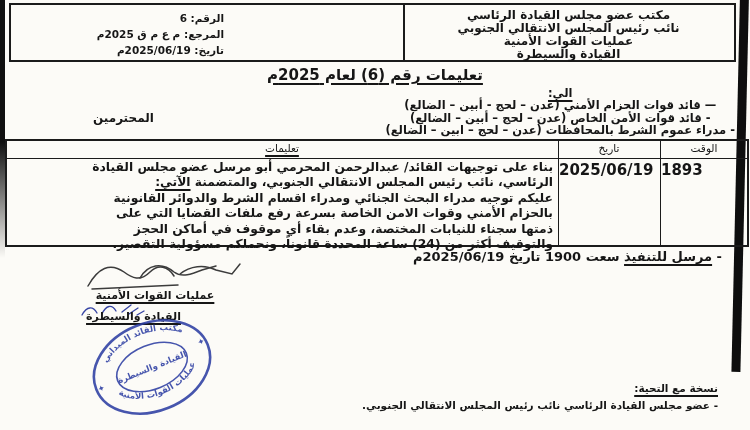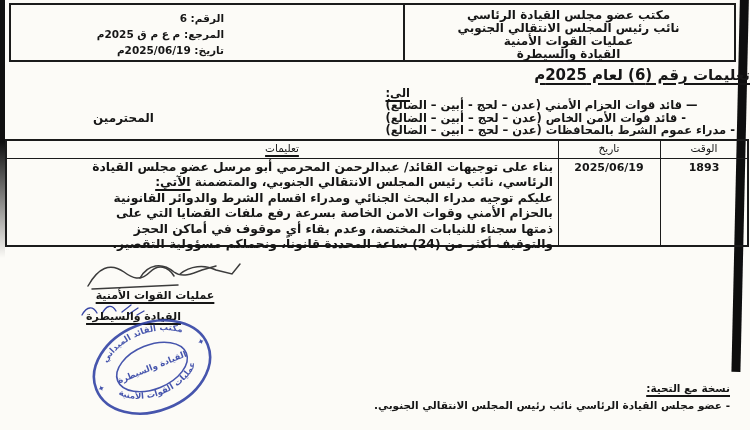--- a/index.html
+++ b/index.html
@@ -16,51 +16,51 @@
   .bar-left{position:absolute;top:0;left:0;width:5px;height:258px;
     background:linear-gradient(#101010 55%,rgba(16,16,16,0));}
   
   .header-box{position:absolute;top:3px;left:9px;right:14px;height:55px;border:2px solid #1b1b1b;}
   .header-div{position:absolute;top:0;bottom:0;left:392px;border-left:2px solid #1b1b1b;}
   .meta{position:absolute;top:5px;left:58px;width:155px;text-align:right;direction:rtl;
     font-size:10.5px;font-weight:bold;line-height:16px;}
   .org{position:absolute;top:4px;left:394px;right:2px;text-align:center;
     font-size:12px;font-weight:bold;line-height:13px;}
   
-  .title{position:absolute;top:66px;left:0;right:0;text-align:right;font-size:15px;font-weight:bold;}
+  .title{position:absolute;top:66px;left:0;right:0;text-align:center;font-size:15px;font-weight:bold;}
   
-  .addr{position:absolute;top:87px;right:15px;text-align:left;font-size:11.5px;
+  .addr{position:absolute;top:87px;right:15px;text-align:center;font-size:11.5px;
     font-weight:bold;line-height:12.4px;}
   .honor{position:absolute;top:111px;left:93px;font-size:12px;font-weight:bold;letter-spacing:1px;}
   
   .tbl{position:absolute;top:139px;left:5px;width:740px;height:104px;border:2px solid #1b1b1b;}
   .tbl .vline1{position:absolute;top:0;bottom:0;right:86px;border-right:1.5px solid #1b1b1b;}
   .tbl .vline2{position:absolute;top:0;bottom:0;right:188px;border-right:1.5px solid #1b1b1b;}
   .tbl .hline{position:absolute;top:17px;right:0;left:0;border-top:1.5px solid #1b1b1b;}
   .th{position:absolute;top:1px;text-align:center;font-size:10.5px;font-weight:normal;}
   .th-time{right:0;width:86px;}
   .th-date{right:88px;width:100px;}
   .th-instr{right:190px;left:0;}
-  .td-val{position:absolute;top:20px;text-align:center;font-size:11px;font-weight:bold;}
+  .td-val{position:absolute;top:20px;text-align:left;font-size:15px;font-weight:bold;}
   .td-time{right:0;width:86px;}
   .td-date{right:88px;width:100px;}
   .td-body{position:absolute;top:19px;right:194px;left:8px;direction:rtl;text-align:right;
     font-size:12.3px;font-weight:bold;line-height:15.4px;}
   
   .dispatch{position:absolute;top:249px;right:28px;font-size:13px;font-weight:bold;direction:rtl;}
   
   .sig-org1{position:absolute;top:289px;left:70px;width:170px;text-align:center;
     font-size:11px;font-weight:bold;}
   .sig-org2{position:absolute;top:310px;left:56px;width:155px;text-align:center;
     font-size:11px;font-weight:bold;}
   .sig-scribble{position:absolute;left:80px;top:256px;}
   .blue-scribble{position:absolute;left:76px;top:299px;}
   .stamp{position:absolute;left:84px;top:318px;}
   
-  .copy{position:absolute;top:380px;right:20px;text-align:right;direction:rtl;
+  .copy{position:absolute;top:380px;right:32px;text-align:right;direction:rtl;
     font-size:10.5px;font-weight:bold;line-height:17px;margin-left:32px;}
 </style>
 </head>
 <body>
 
 <div class="page">
 
   <div class="bar-right"></div>
   <div class="bar-left"></div>
 
@@ -105,20 +105,23 @@
     <div class="td-body">
       <div>بناء على توجيهات القائد/ عبدالرحمن المحرمي أبو مرسل عضو مجلس القيادة</div>
       <div><span>الرئاسي، نائب رئيس المجلس الانتقالي الجنوبي، والمتضمنة </span><span class="u">الآتي:</span></div>
       <div>عليكم توجيه مدراء البحث الجنائي ومدراء اقسام الشرط والدوائر القانونية</div>
       <div>بالحزام الأمني وقوات الامن الخاصة بسرعة رفع ملفات القضايا التي على</div>
       <div>ذمتها سجناء للنيابات المختصة، وعدم بقاء أي موقوف في أماكن الحجز</div>
       <div>والتوقيف أكثر من (24) ساعة المحددة قانوناً، ونحملكم مسؤولية التقصير.</div>
     </div>
   </div>
 
+  <div class="dispatch">
+    <span>- </span><span class="u">مرسل للتنفيذ</span><span> سعت 1900 تاريخ 2025/06/19م</span>
+  </div>
 
   <svg class="sig-scribble" width="190" height="42" viewBox="0 0 190 42">
     <g fill="none" stroke="#3c3c3c" stroke-width="1.5" stroke-linecap="round">
       <path d="M8,30 C18,12 30,6 44,16 C52,22 60,26 70,16 C78,8 88,10 94,20"></path>
       <path d="M60,22 c8,-14 22,-16 34,-6 c8,6 18,2 28,-2 l14,-4"></path>
       <path d="M100,18 c10,-8 24,-10 36,-4 l16,4 8,-10"></path>
       <path d="M12,33 L98,29"></path>
     </g>
   </svg>
 

